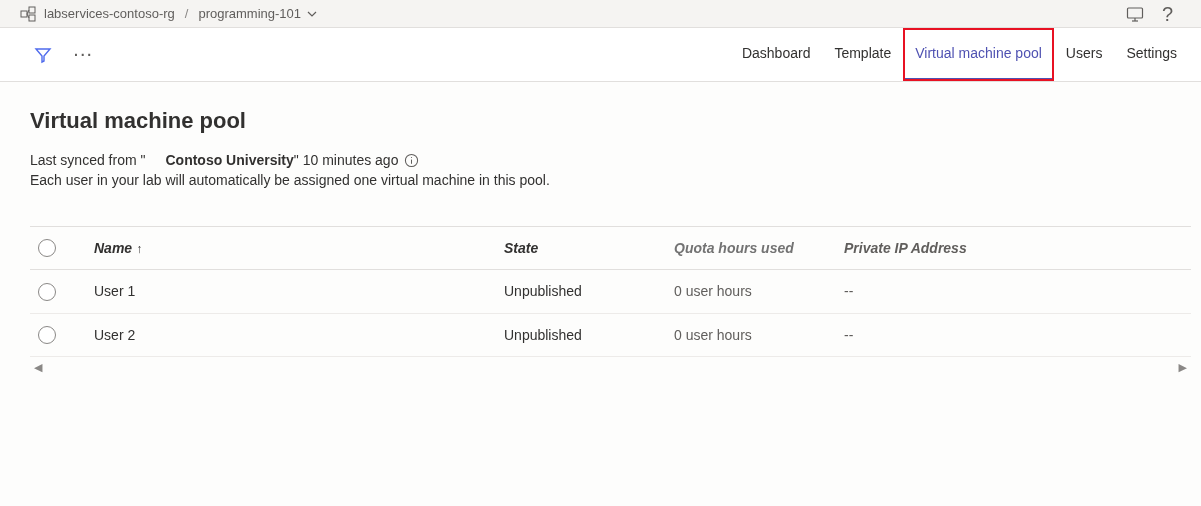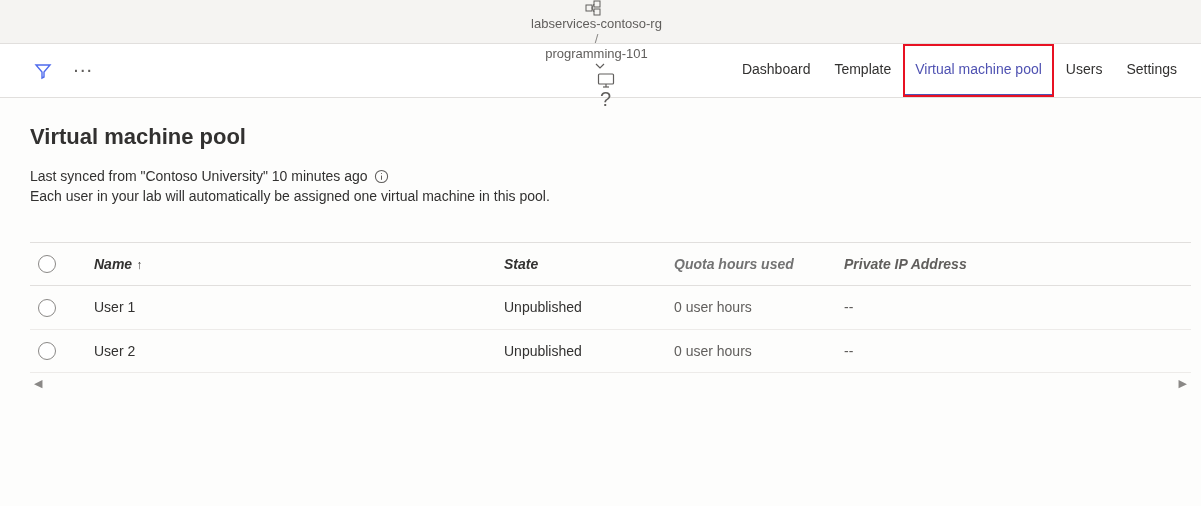--- a/index.html
+++ b/index.html
@@ -8,29 +8,28 @@
     font-size: 14px;
     color: #323130;
     background: #fdfdfc;
     width: 1201px;
     height: 506px;
     overflow: hidden;
   }
 
   
   .topbar {
-    height: 44px;
+    height: 28px;
     display: flex;
     align-items: center;
     padding: 0 28px 0 20px;
     border-bottom: 1px solid #e1dfdd;
     background: #f5f4f2;
     color: #605e5c;
     font-size: 13px;
-    flex-direction: column;
   }
   .topbar .bc-icon { margin-right: 8px; color:#605e5c; }
   .topbar .bc-sep  { margin: 0 10px; color:#8a8886; }
   .topbar .bc-seg  { cursor: pointer; }
   .topbar .chev    { margin-left: 6px; color:#605e5c; }
   .topbar .spacer  { flex: 1; }
   .topbar .right-icon { margin-left: 18px; color:#605e5c; cursor:pointer; }
 
   
   .tabrow {
@@ -61,21 +60,21 @@
   }
   .tab.highlight {
     outline: 2px solid #e81123;
     outline-offset: -2px;
   }
 
   
   .main { padding: 26px 10px 0 30px; }
   .page-title { font-size: 22px; font-weight:600; margin-bottom: 18px; }
   .sync-line  { font-size: 14px; color:#323130; margin-bottom: 4px; display:flex; align-items:center; gap:6px;}
-  .sync-line b { font-weight:400; }
+  .sync-line b { font-weight:700;margin-left:20px; }
   .info-icon { color:#605e5c; display:inline-flex; }
   .desc-line  { font-size: 14px; color:#323130; margin-bottom: 38px; }
 
   
   .grid { width:100%; border-collapse:collapse; table-layout:fixed; }
   .grid th, .grid td {
     text-align:left;
     padding: 12px 8px;
     font-size: 14px;
   }

